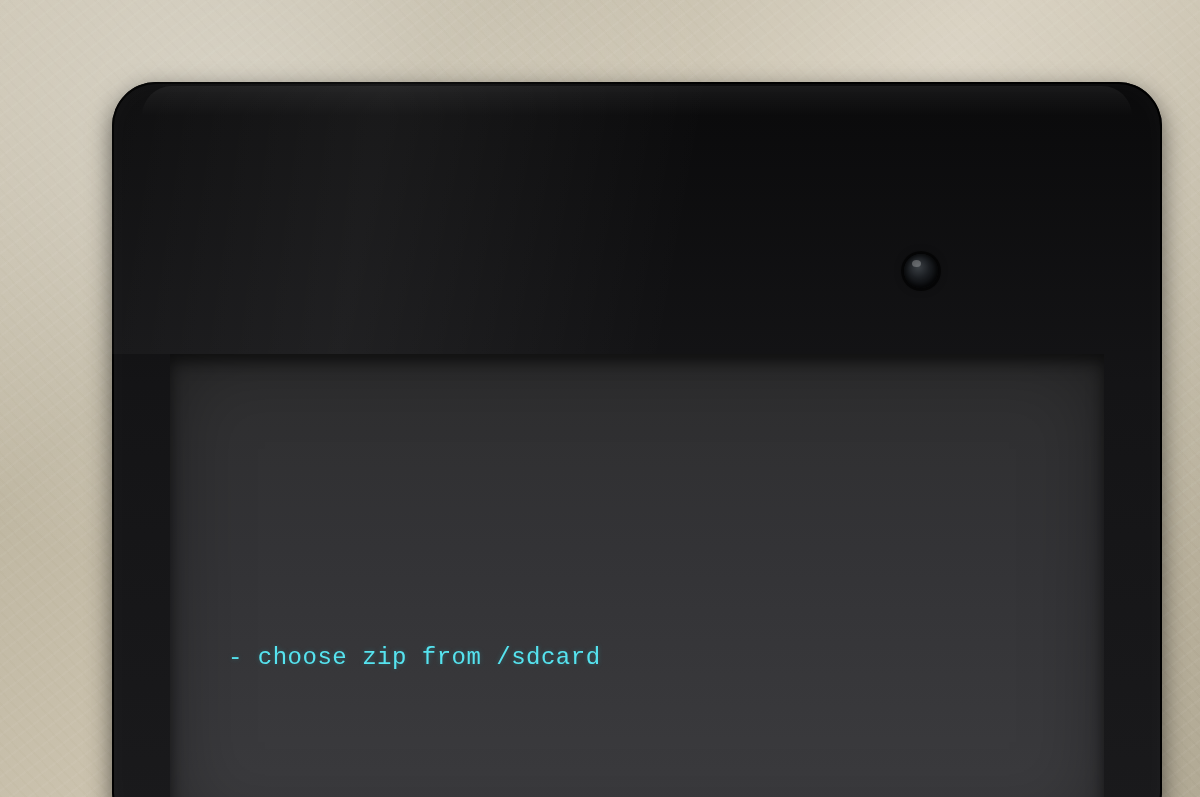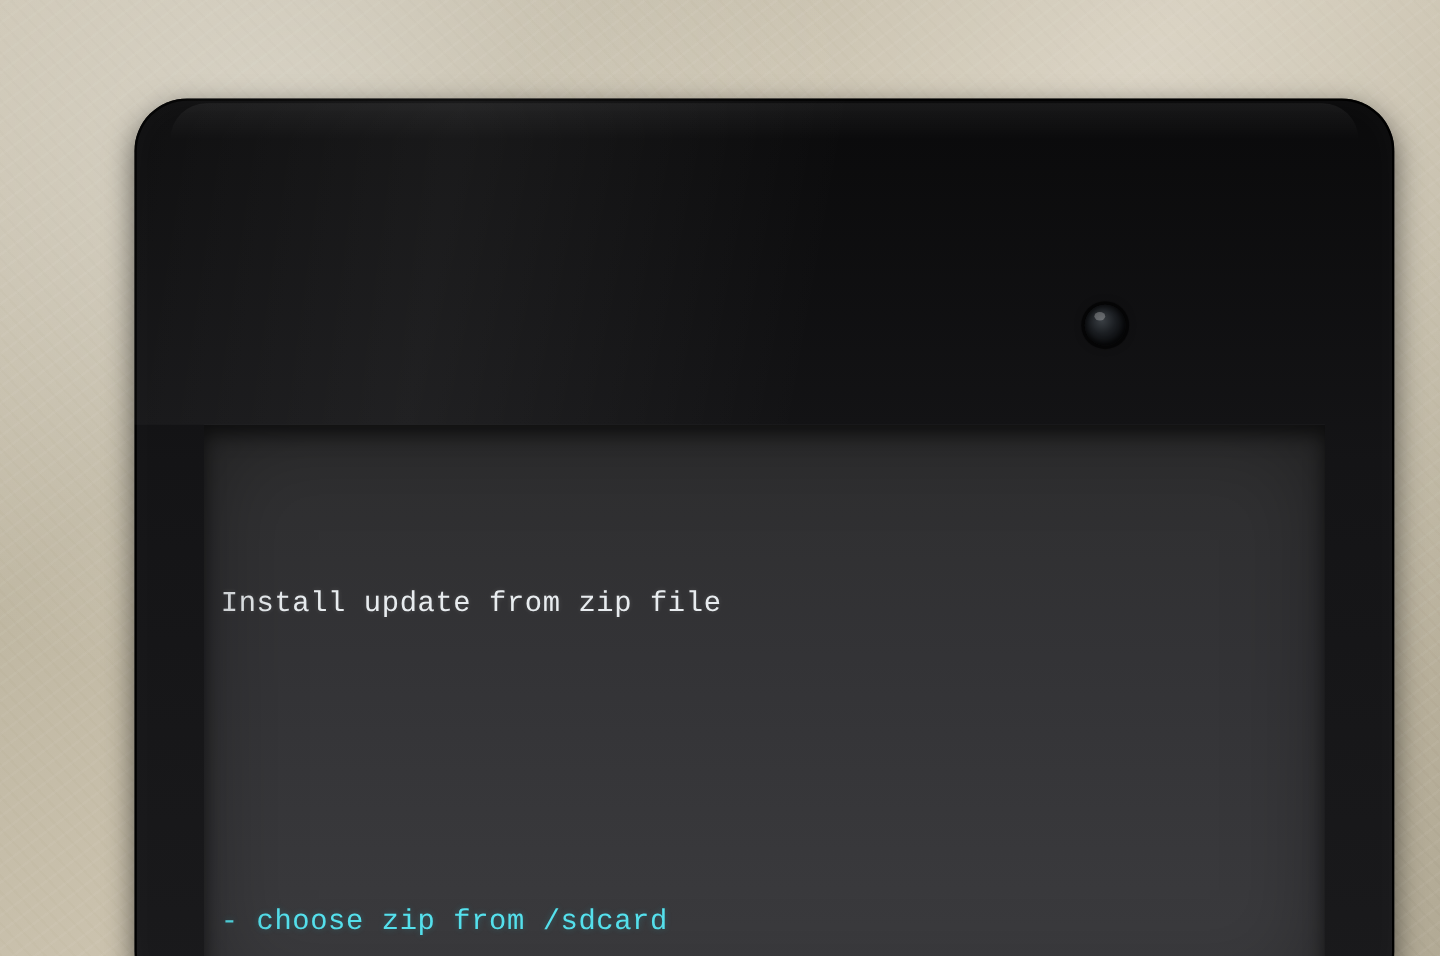--- a/index.html
+++ b/index.html
@@ -115,20 +115,21 @@
     color: #e8ecef;
     padding: 2px 8px 10px 8px;
     font-weight: 500;
     text-shadow: 0 0 4px rgba(255,255,255,0.15);
   }
 
   .item {
     color: #56e3ef;
     padding: 1px 8px;
     text-shadow: 0 0 5px rgba(40,210,230,0.25);
+    margin-left: 44px;
   }
   .spacer {
     height: 22px;
   }
 
   
   .screen::after {
     content: "";
     position: absolute;
     inset: 0;
@@ -141,21 +142,20 @@
 
 <div class="surface"></div>
 
 <div class="tablet">
   <div class="glass-sheen"></div>
   <div class="camera"></div>
 
   <div class="screen">
     <div class="menu">
 
-      <div class="title">Install update from zip file</div>
 
       <div class="spacer"></div>
 
       <div class="item"><span>- </span><span>choose zip from /sdcard</span></div>
 
       
 
       
 
       

